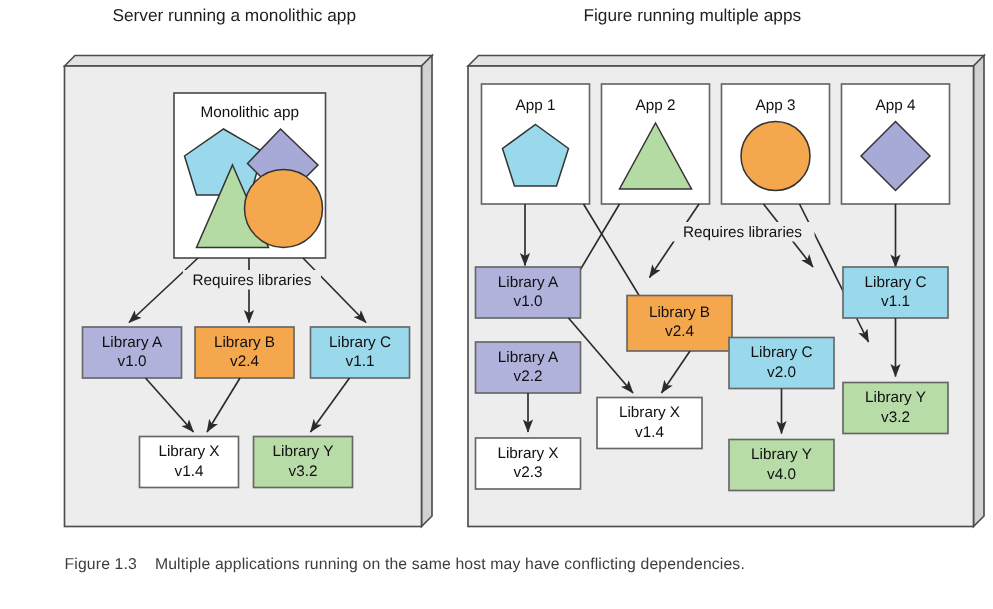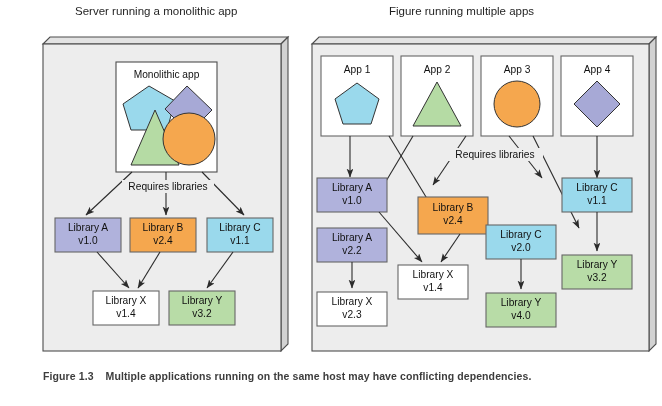--- a/index.html
+++ b/index.html
@@ -2,21 +2,21 @@
 <html><head>
 <meta charset="utf-8">
 <style>
   html,body{margin:0;padding:0;background:#ffffff;}
   body{width:662px;height:406px;position:relative;overflow:hidden;
        font-family:"Liberation Sans","DejaVu Sans",sans-serif;color:#1a1a1a;}
   .stage{position:absolute;left:17px;top:0;width:662px;height:406px;}
   svg.diagram{position:absolute;left:0;top:0;width:662px;height:406px;display:block;}
   .panel-title{position:absolute;font-size:11.5px;color:#1f1f1f;white-space:nowrap;}
   .caption{position:absolute;left:26px;top:370px;width:620px;font-size:10.5px;
-           font-weight:bold;color:#3d3d3d;letter-spacing:.1px;}
+           font-weight:normal;color:#3d3d3d;letter-spacing:.1px;}
   .caption .fig{margin-right:12px;}
   .boxlabel{font-size:10.2px;fill:#111111;}
   .edgelabel{font-size:10.2px;fill:#111111;}
   .applabel{font-size:10.2px;fill:#111111;}
 </style>
 </head>
 <body>
 
 <div class="stage">
 

